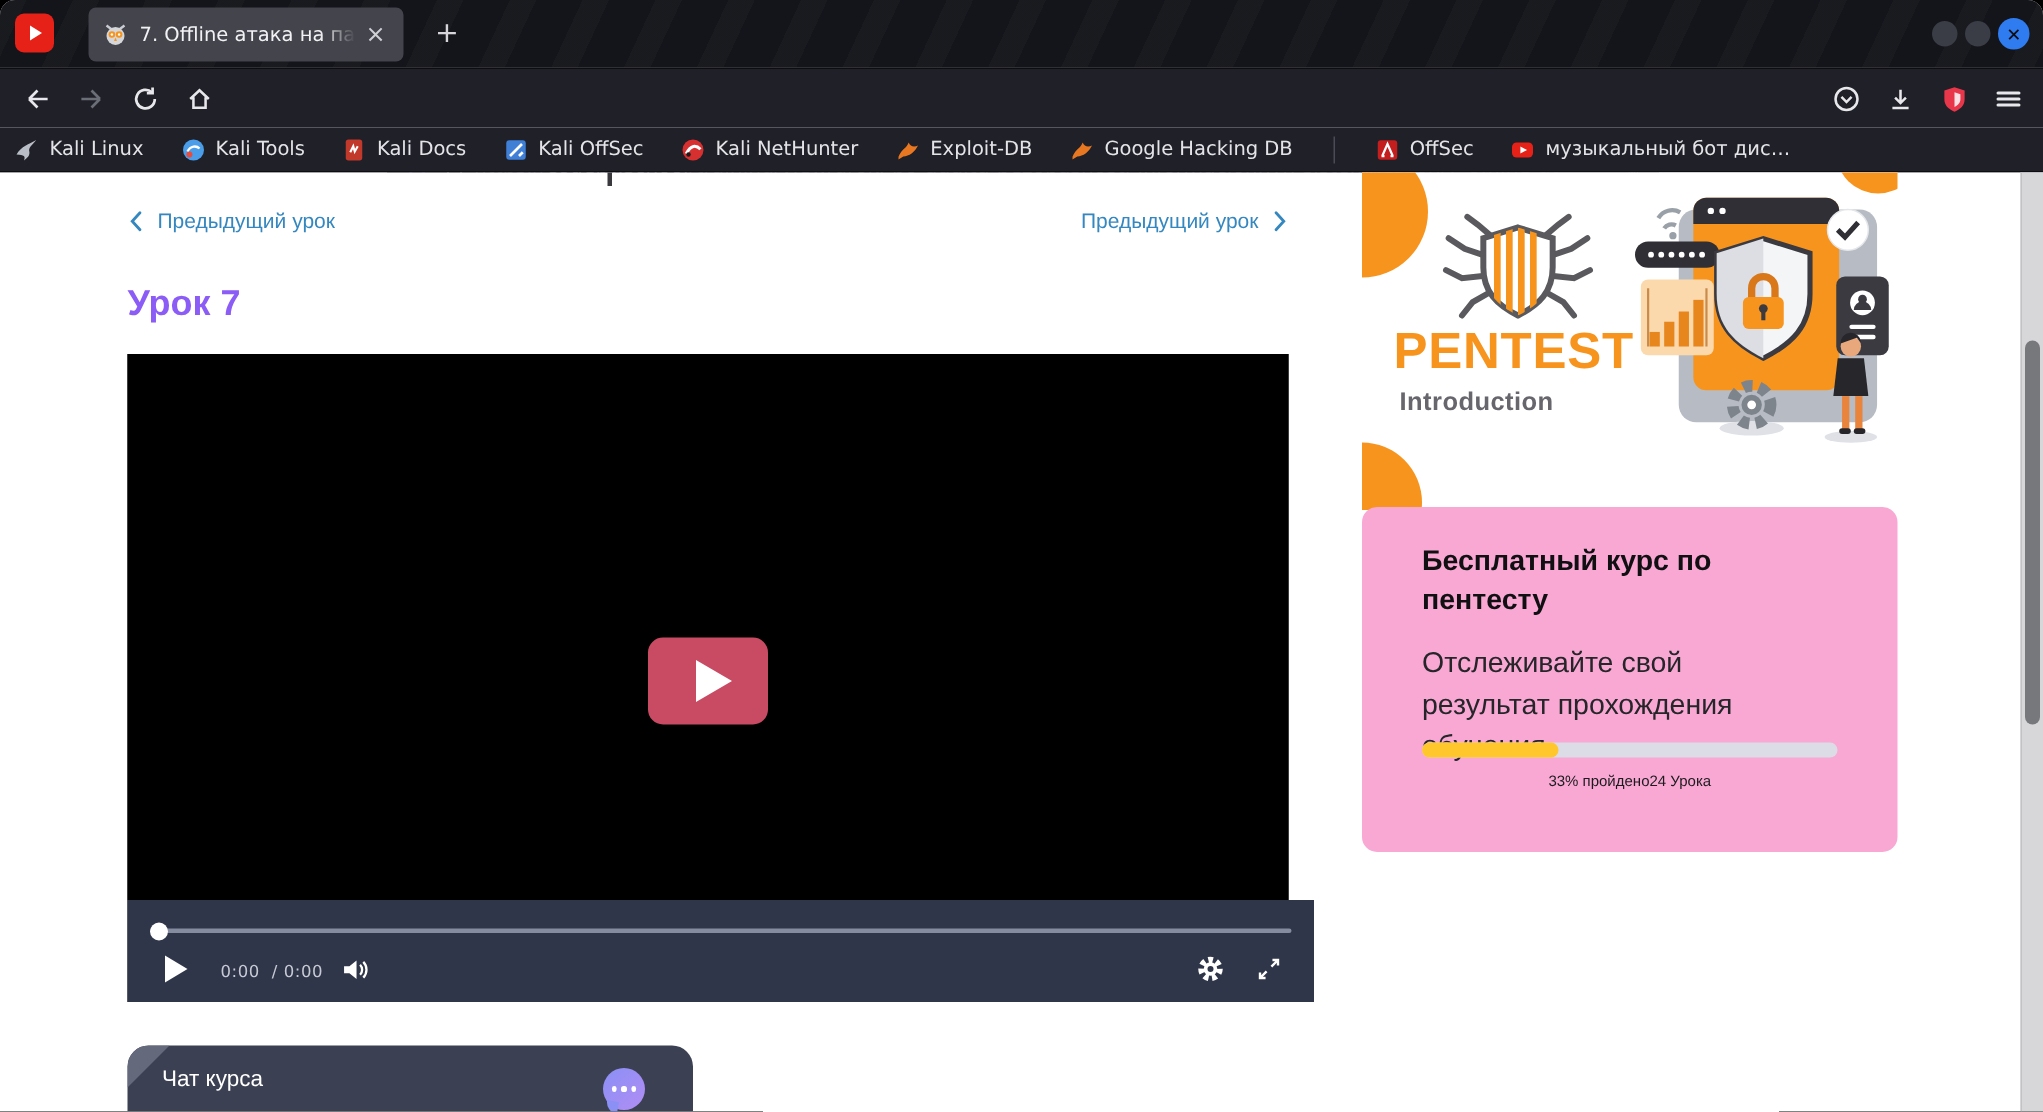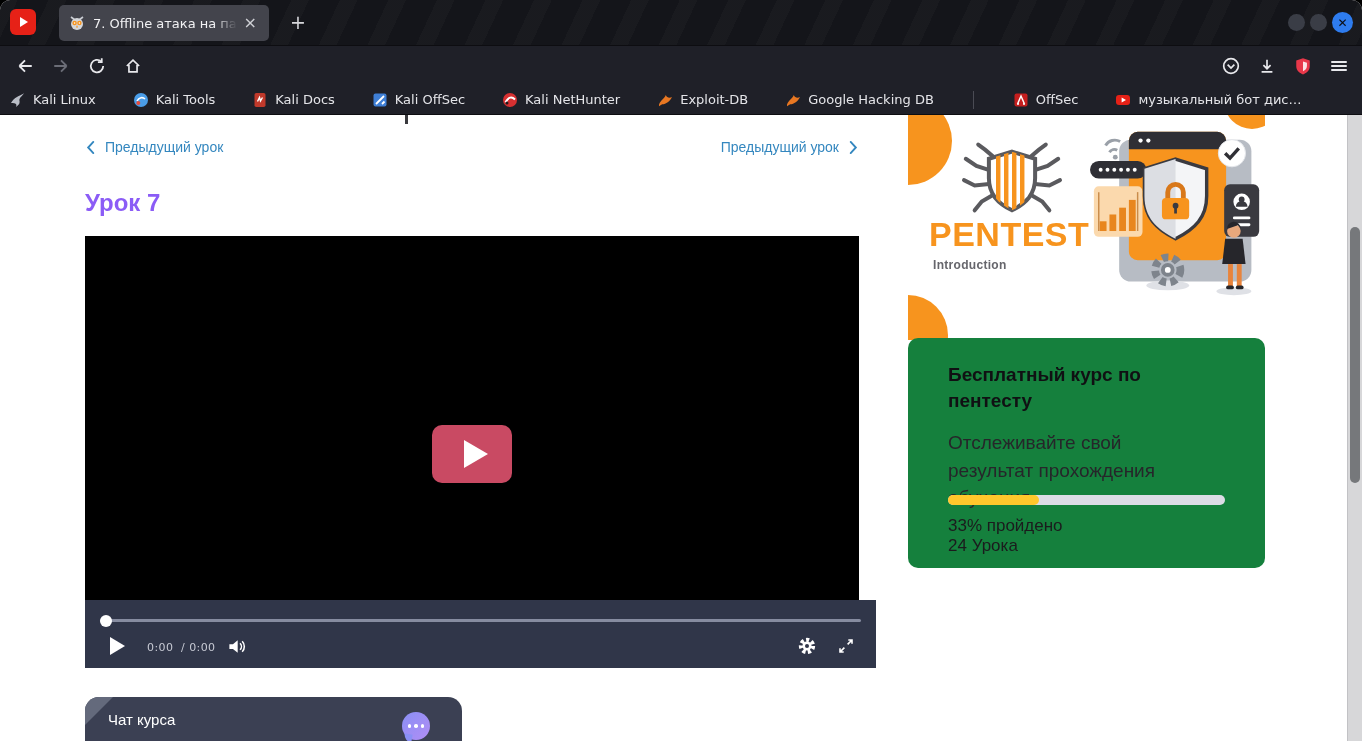--- a/index.html
+++ b/index.html
@@ -37,21 +37,21 @@
     -webkit-mask-image:linear-gradient(to right,#000 93%,transparent 99%);
     mask-image:linear-gradient(to right,#000 93%,transparent 99%);}
   .url-text .host{color:#ffffff;}
   .url-star{color:#d2d3d9;font-size:16px;margin-left:6px;}
   .tool-ic{position:absolute;top:11px;width:18px;height:18px;display:flex;align-items:center;justify-content:center;}
   .ext-badge{position:absolute;left:1303px;top:47px;min-width:16px;height:13px;background:#5b5e68;border-radius:3px;
     color:#fff;font-size:9.5px;display:flex;align-items:center;justify-content:center;padding:0 2px;}
   .hamburger span{display:block;width:16px;height:2px;background:#e8e8ec;margin:2px 0;border-radius:1px;}
   
   .bookmarksbar{position:absolute;left:0;top:85px;width:1362px;height:30px;background:#1f2028;
-    display:flex;align-items:center;padding:0 10px;gap:37px;border-bottom:1px solid #0d0d11;}
+    display:flex;align-items:center;padding:0 10px;gap:25px;border-bottom:1px solid #0d0d11;}
   .bm{display:flex;align-items:center;gap:7px;color:#e4e4e8;font-size:13px;white-space:nowrap;}
   .bmicon{width:16px;height:16px;}
   .bm-sep{width:1px;height:18px;background:#4a4b54;margin:0 2px;}
   
   .content{position:absolute;left:0;top:115px;width:1362px;height:626px;background:#fff;
     font-family:"Liberation Sans","DejaVu Sans",sans-serif;color:#1b1b1d;}
   .clipped-stem{position:absolute;left:405px;top:0;width:2.5px;height:9px;background:#3a3a3e;}
   .lesson-nav-link{position:absolute;top:24px;display:flex;align-items:center;gap:9px;
     color:#3487bf;font-size:14px;text-decoration:none;cursor:pointer;}
   .lesson-nav-link .lbl{}
@@ -83,30 +83,30 @@
     border-radius:0 0 0 8px;transform:rotate(10deg);}
   
   .sidebar{position:absolute;left:908px;top:0;width:357px;height:627px;text-decoration:underline;}
   .banner{position:absolute;left:0;top:0;width:357px;height:225px;background:#fff;overflow:hidden;}
   .deco{position:absolute;border-radius:50%;background:#f7941e;}
   .deco.tl{left:-44px;top:-18px;width:88px;height:88px;}
   .deco.bl{left:-40px;top:180px;width:80px;height:80px;}
   .deco.tr{left:316px;top:-42px;width:56px;height:56px;}
   .brand{position:absolute;left:21px;top:100px;font-size:34px;font-weight:bold;color:#f7941e;letter-spacing:.5px;
     font-family:"Liberation Sans",sans-serif;}
-  .brand-sub{position:absolute;left:25px;top:143px;font-size:12px;font-weight:bold;color:#66666c;letter-spacing:.3px;}
+  .brand-sub{position:absolute;left:25px;top:143px;font-size:17px;font-weight:bold;color:#66666c;letter-spacing:.3px;}
   .spider-logo{position:absolute;left:48px;top:26px;width:112px;height:80px;}
   .illus{position:absolute;left:182px;top:8px;width:175px;height:182px;}
-  .course-card{position:absolute;left:0;top:223px;width:357px;height:230px;background:#15803d;border-radius:10px;}
+  .course-card{position:absolute;left:0;top:223px;width:357px;height:230px;background:#f9a8d4;border-radius:10px;}
   .cc-title{position:absolute;left:40px;top:24px;width:250px;font-size:19px;font-weight:bold;color:#101013;line-height:1.35;}
   .cc-desc{position:absolute;left:40px;top:91px;width:262px;font-size:19px;color:#26262a;line-height:1.45;}
   .cc-bar{position:absolute;left:40px;top:157px;width:277px;height:10px;border-radius:5px;background:#dcdce6;}
   .cc-fill{position:absolute;left:0;top:0;height:10px;border-radius:5px;background:#ffc72c;}
-  .cc-row{position:absolute;left:40px;top:178px;width:277px;display:flex;justify-content:space-between;
-    font-size:17px;color:#1b1b1d;flex-direction:column;}
+  .cc-row{position:absolute;left:40px;top:178px;width:277px;display:flex;justify-content:center;
+    font-size:10px;color:#1b1b1d;}
   
   .pscroll{position:absolute;right:0;top:0;width:15px;height:626px;background:#d7d7d9;border-left:1px solid #c2c2c5;}
   .pscroll .thumb{position:absolute;left:2px;top:112px;width:10px;height:256px;background:#76787b;border-radius:5px;}
   svg{display:block;}
 </style>
 </head>
 <body>
 
 <svg width="0" height="0" style="position:absolute">
   <defs>

